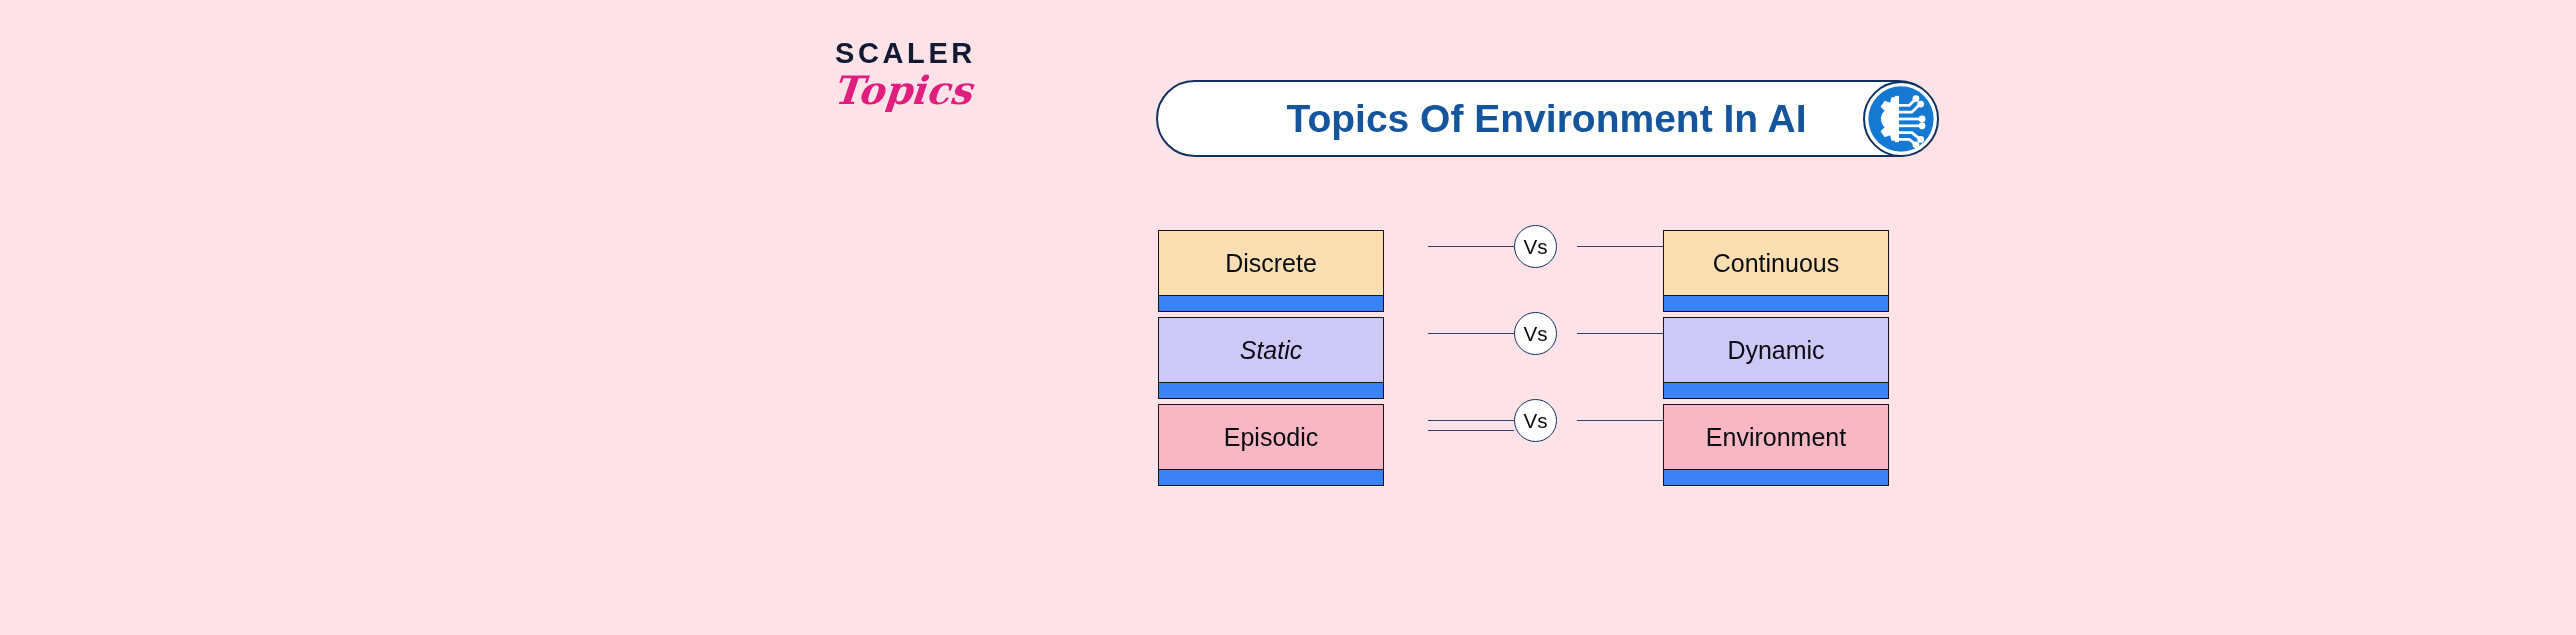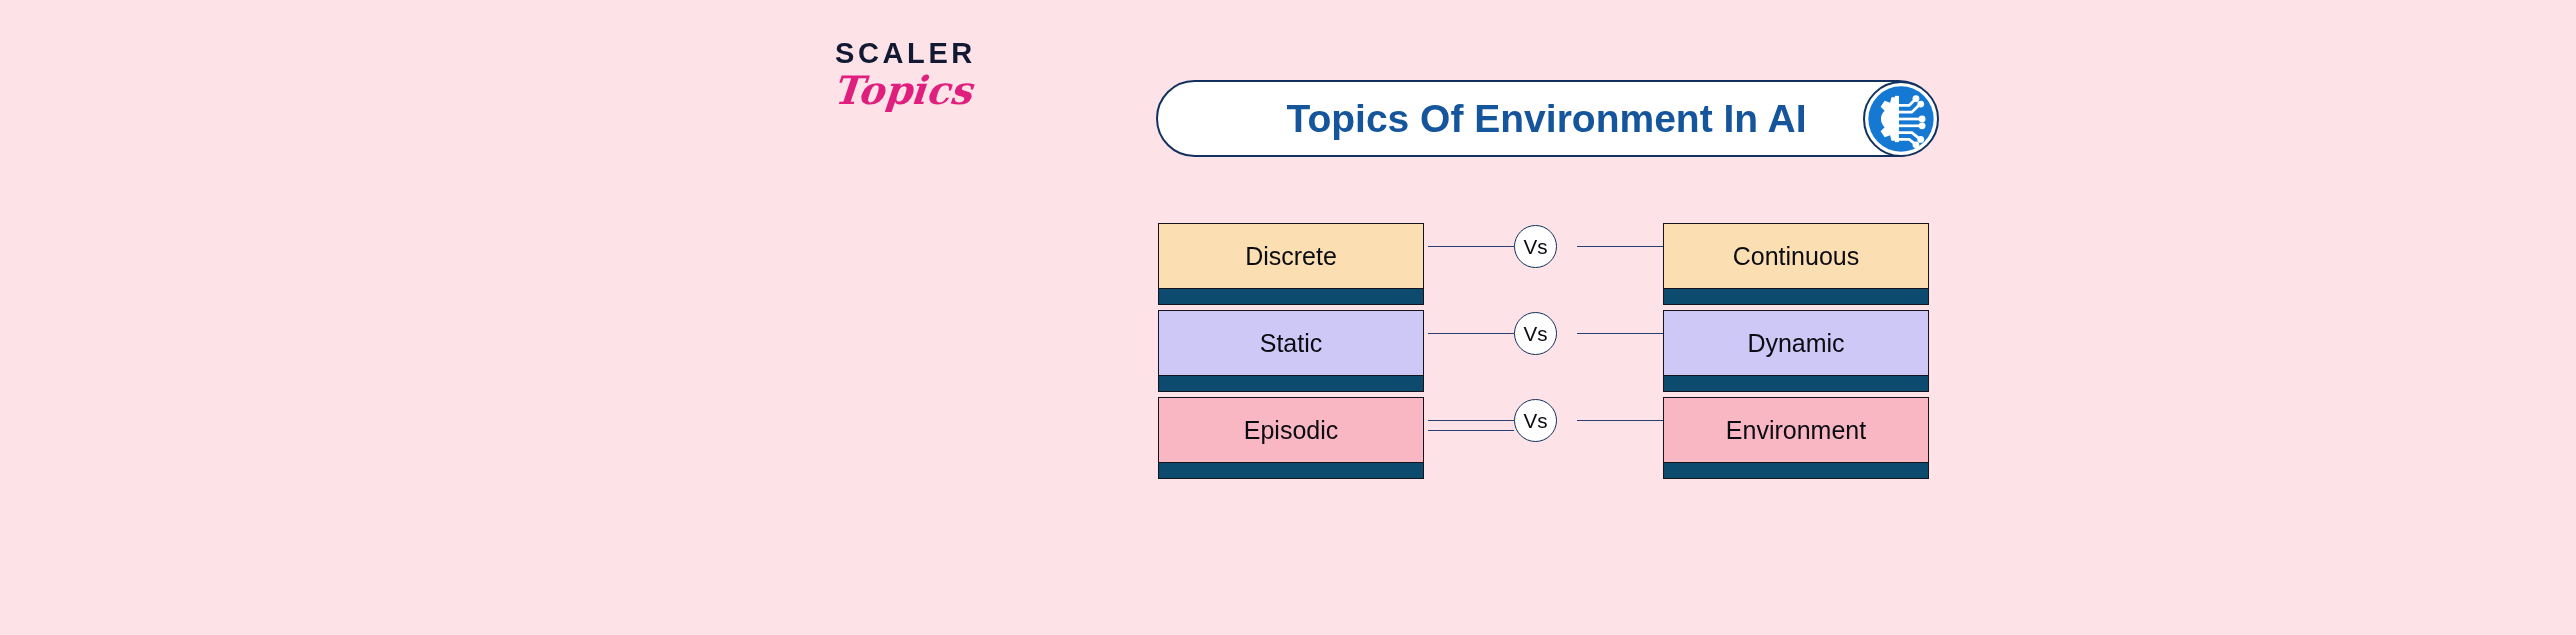--- a/index.html
+++ b/index.html
@@ -91,26 +91,26 @@
     left: 1158px;
     width: 775px;
     height: 82px;
   }
   #row-0 { top: 214px; }
   #row-1 { top: 301px; }
   #row-2 { top: 388px; }
 
   .term-box {
     position: absolute;
-    top: 9px;
-    width: 266px;
+    top: 16px;
+    width: 226px;
     height: 82px;
     border: 1.5px solid #14141e;
     box-sizing: border-box;
-    background: #0c4a6e;
+    background: #3b82f6;
     display: block;
   }
   .term-box.left  { left: 0; }
   .term-box.right { left: 505px; }
 
   .term-fill {
     position: absolute;
     left: 0;
     top: 0;
     right: 0;
@@ -212,21 +212,21 @@
   </div>
   <div class="connector right-a"></div>
   <div class="term-box right" style="border-color: rgb(20, 20, 30);">
     <div class="term-fill" style="background: rgb(251, 223, 178); border-bottom-color: rgb(20, 20, 30);">
       <span class="term-label">Continuous</span>
     </div>
   </div>
 </div>
 
 <div class="row" id="row-1">
-  <div class="term-box left" style="border-color: rgb(20, 20, 30);">
+  <div class="term-box left" style="border-color: rgb(20, 20, 30); font-style: italic;">
     <div class="term-fill" style="background: rgb(205, 200, 245); border-bottom-color: rgb(20, 20, 30);">
       <span class="term-label">Static</span>
     </div>
   </div>
   <div class="connector left-a"></div>
 
   <div class="vs-circle">
     <span class="vs-text">Vs</span>
   </div>
   <div class="connector right-a"></div>

